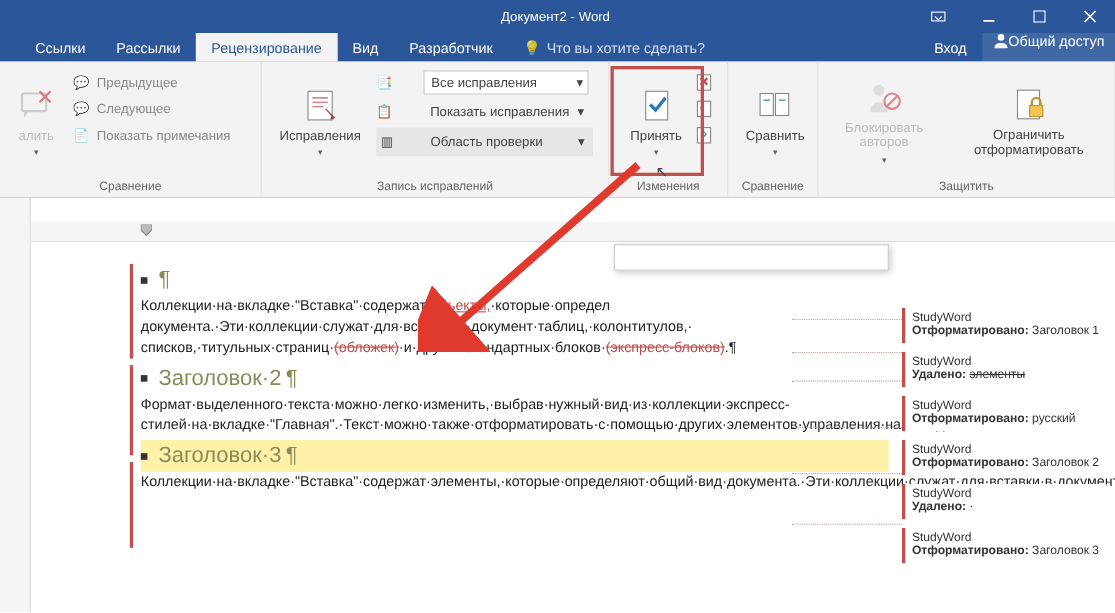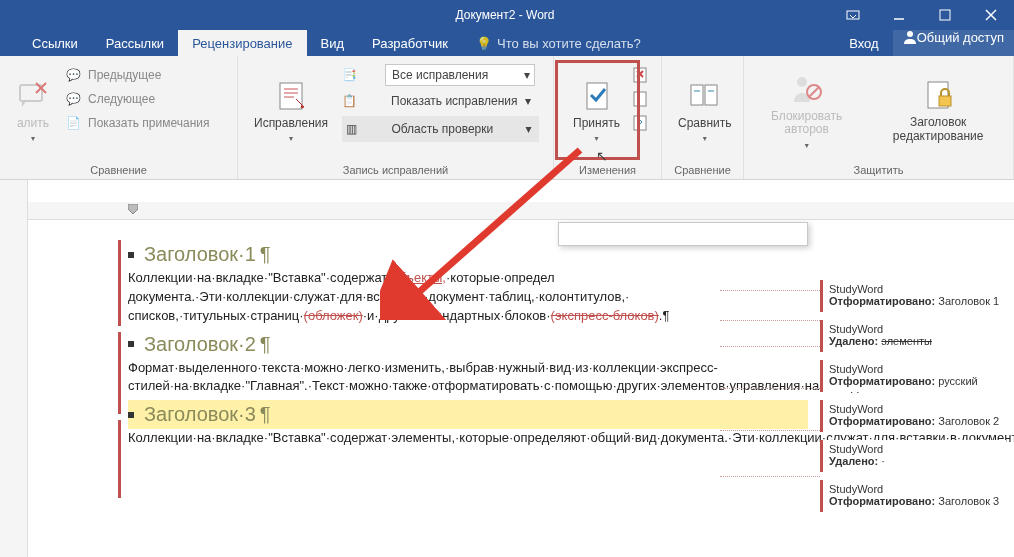--- a/index.html
+++ b/index.html
@@ -255,21 +255,21 @@
           </svg>
         <span>Блокировать авторов</span>
           <span class="arr">▾</span>
       </div>
       <div class="vbtn">
         <svg class="big-ic" viewBox="0 0 34 34">
             <rect x="7" y="4" width="20" height="26" fill="#fff" stroke="#888"></rect>
             <rect x="18" y="18" width="12" height="10" fill="#f4c450" stroke="#b8922a"></rect>
             <path d="M20 18v-3a4 4 0 0 1 8 0v3" fill="none" stroke="#b8922a" stroke-width="2"></path>
           </svg>
-        <span>Заголовок редактирование</span>
+        <span>Ограничить отформатировать</span>
       </div>
     </div>
     <div class="glabel">Защитить</div>
   </div>
 
   <div class="accept-highlight"></div>
   <div style="position:absolute;left:596px;top:92px;font-size:14px;pointer-events:none">↖</div>
 </div>
 
 <div class="doc-area">
@@ -279,21 +279,20 @@
       <svg class="marker" viewBox="0 0 10 14">
           <polygon points="0,0 10,0 10,5 5,10 0,5" fill="#bbb" stroke="#888"></polygon>
         </svg>
     </div>
   </div>
 
   <div class="page">
     <div class="track-bar" style="top:0;height:86px"></div>
     <div class="heading">
         <span class="dot"></span>
-        <span>Заголовок·1</span>
         <span class="pil">¶</span>
       </div>
     <div class="body-text">
       <span>Коллекции·на·вкладке·"Вставка"·содержат·</span><span class="ins">объекты,</span><span>·которые·определ</span><br>
       <span>документа.·Эти·коллекции·служат·для·вставки·в·документ·таблиц,·колонтитулов,·</span><br>
       <span>списков,·титульных·страниц·</span><span class="del">(обложек)</span><span>·и·других·стандартных·блоков·</span><span class="del">(экспресс-блоков)</span><span>.¶</span>
     </div>
 
     <div class="track-bar" style="top:92px;height:82px"></div>
     <div class="heading" style="margin-top:4px">

